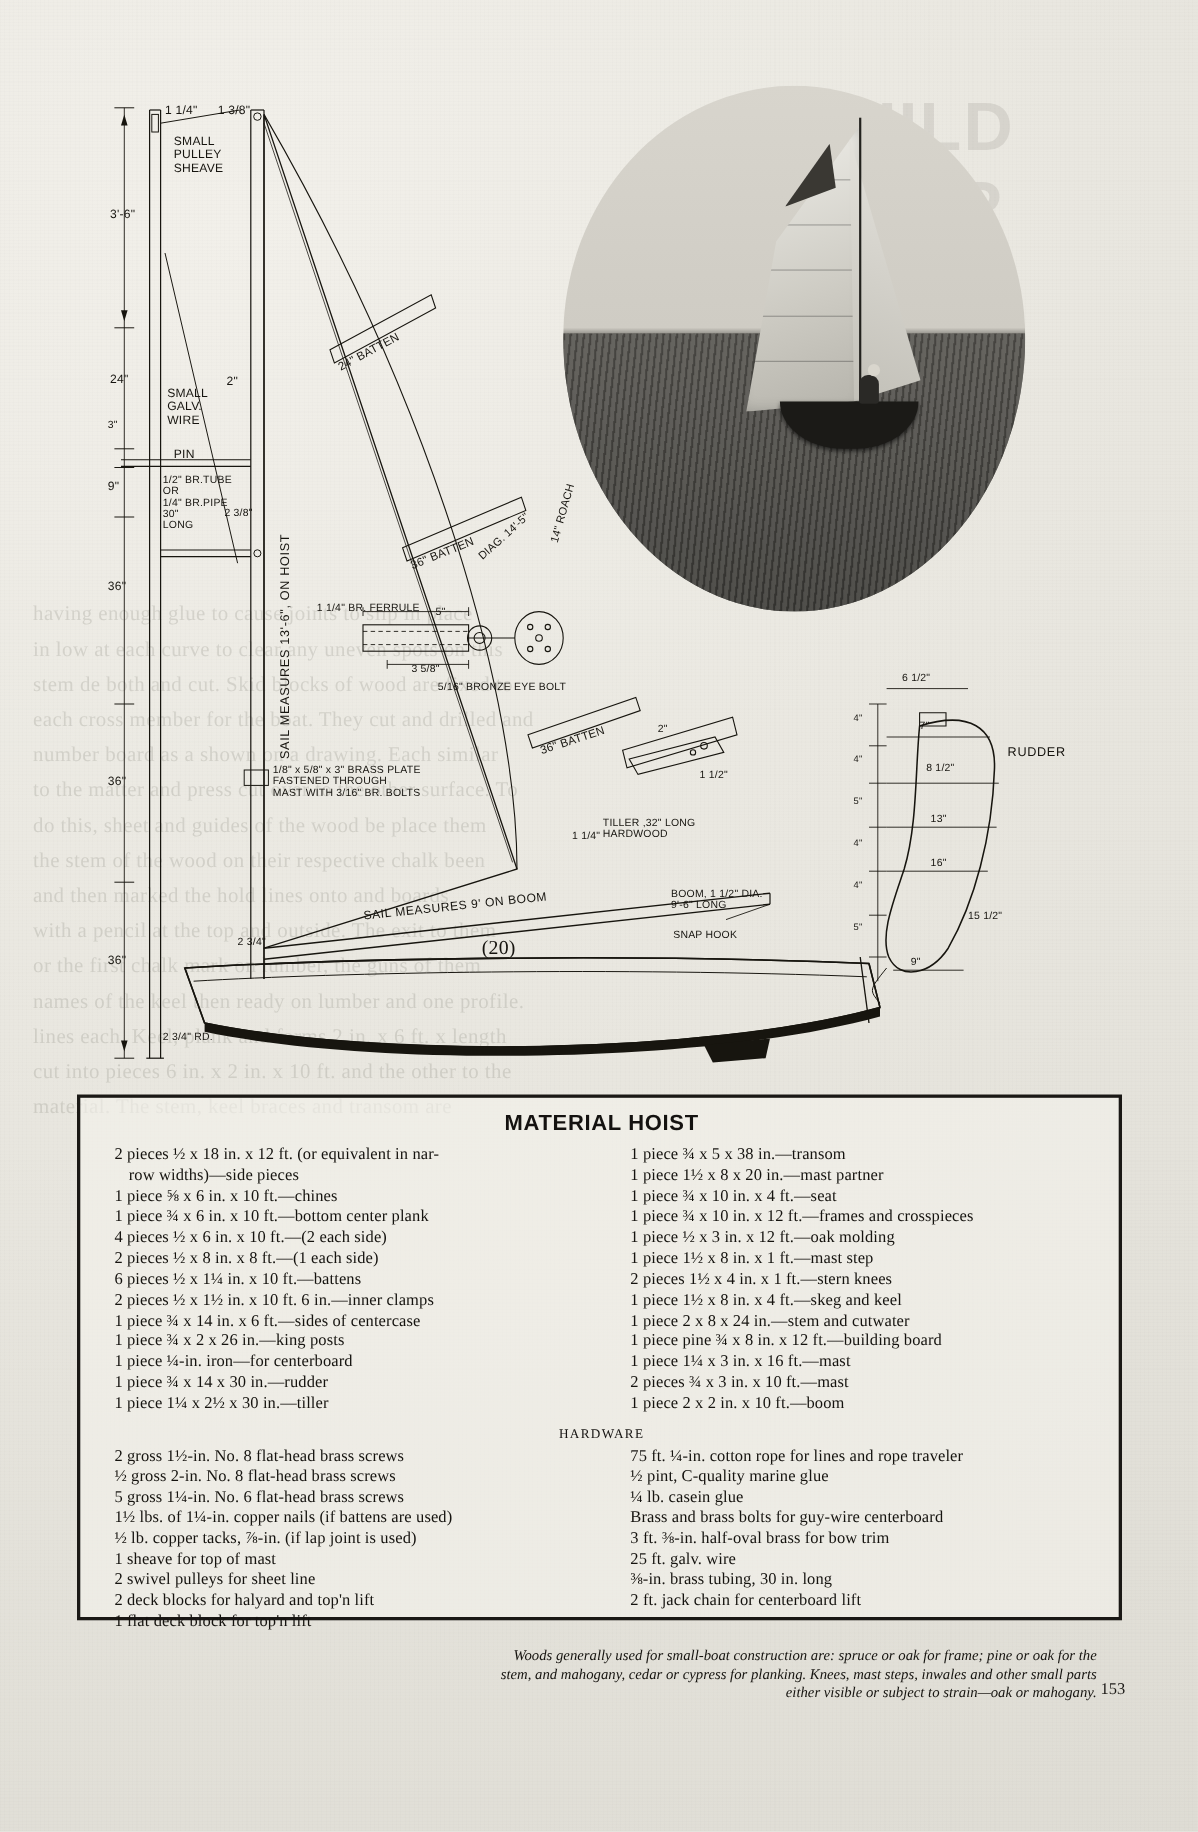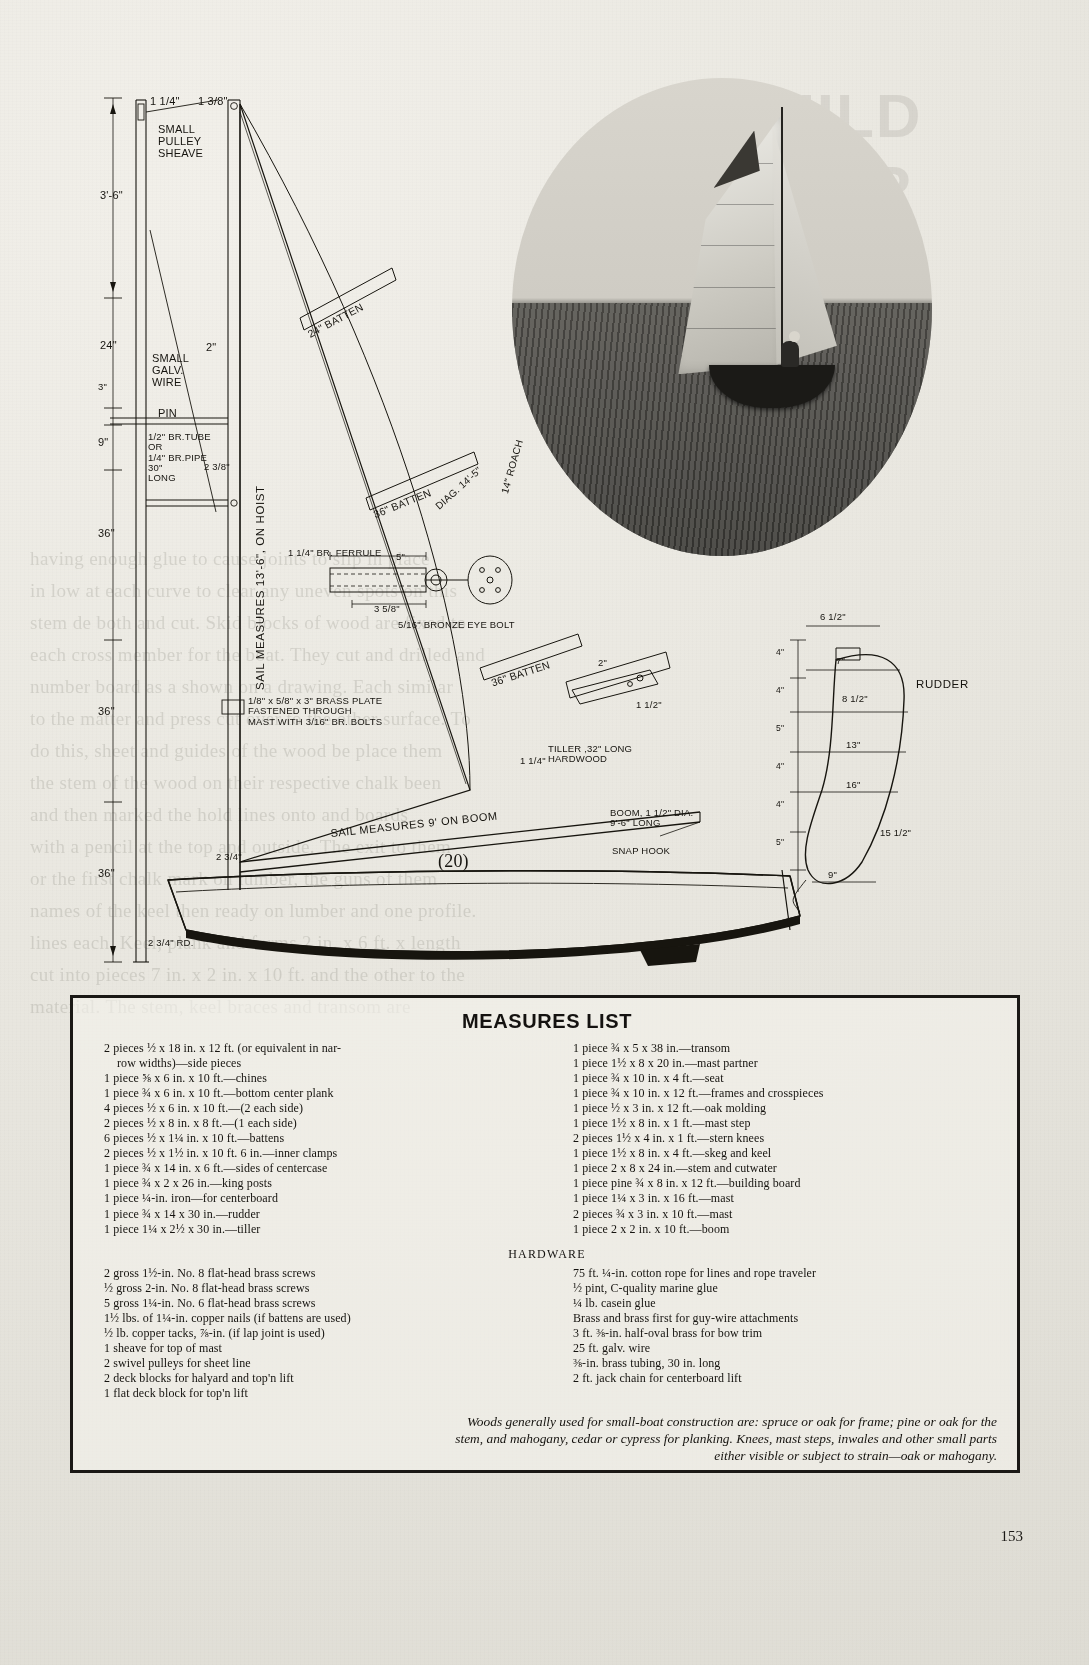--- a/index.html
+++ b/index.html
@@ -107,21 +107,21 @@
     text-align:center;
     font-family:"Liberation Serif", serif;
     font-size:12px;letter-spacing:1.2px;
     margin:10px 0 4px 0;color:#141210;
   }
   .cols{display:flex;gap:26px;}
   .col{flex:1 1 50%;}
   ul.plist{list-style:none;margin:0;padding:0;}
   ul.plist li{
     font-family:"Liberation Serif", serif;
-    font-size:12px;line-height:1.255;
+    font-size:15px;line-height:1.255;
     letter-spacing:.1px;
     text-indent:0;padding-left:13px;
     white-space:normal;
   }
   ul.plist li.cont{padding-left:26px;}
   .note{
     font-family:"Liberation Serif", serif;
     font-style:italic;
     font-size:13.4px;line-height:1.28;
     margin:12px 6px 0 18px;
@@ -149,21 +149,21 @@
   <div class="ghost" style="left:30px;top:644px;">each cross member for the boat. They cut and drilled and</div>
   <div class="ghost" style="left:30px;top:676px;">number board as a shown on a drawing. Each similar</div>
   <div class="ghost" style="left:30px;top:708px;">to the matter and press cut over to the other surface. To</div>
   <div class="ghost" style="left:30px;top:772px;">the stem of the wood on their respective chalk been</div>
   <div class="ghost" style="left:30px;top:740px;">do this, sheet and guides of the wood be place them</div>
   <div class="ghost" style="left:30px;top:804px;">and then marked the hold lines onto and boards</div>
   <div class="ghost" style="left:30px;top:836px;">with a pencil at the top and outside. The exit to them</div>
   <div class="ghost" style="left:30px;top:868px;">or the first chalk mark on lumber, the guns of them</div>
   <div class="ghost" style="left:30px;top:900px;">names of the keel then ready on lumber and one profile.</div>
   <div class="ghost" style="left:30px;top:932px;">lines each. Keel, plank and forms 2 in. x 6 ft. x length</div>
-  <div class="ghost" style="left:30px;top:964px;">cut into pieces 7 in. x 2 in. x 10 ft. and the other to the</div>
+  <div class="ghost" style="left:30px;top:964px;">cut into pieces 6 in. x 2 in. x 10 ft. and the other to the</div>
   <div class="ghost" style="left:30px;top:996px;">material. The stem, keel braces and transom are</div>
 
   <div id="drawing">
 
     <svg width="1089" height="1000" viewBox="0 0 1089 1000">
       <g stroke="#17150f" fill="none" stroke-width="1.1">
 
         <line x1="136" y1="100" x2="136" y2="962"></line>
         <line x1="146" y1="100" x2="146" y2="962"></line>
         <line x1="136" y1="100" x2="146" y2="100"></line>
@@ -388,21 +388,21 @@
       <div class="jib"></div>
       <div class="mast"></div>
       <div class="hull"></div>
       <div class="sailor"></div>
       <div class="sailorhead"></div>
     </div>
   </div>
 
   <div id="matbox">
     <div class="inner">
-      <div class="boxtitle">MEASURES LIST</div>
+      <div class="boxtitle">MATERIAL HOIST</div>
 
       <div class="cols">
         <div class="col">
           <ul class="plist" id="mat-left">
               <li>2 pieces ½ x 18 in. x 12 ft. (or equivalent in nar-</li>
               <li class="cont">row widths)—side pieces</li>
               <li>1 piece ⅝ x 6 in. x 10 ft.—chines</li>
               <li>1 piece ¾ x 6 in. x 10 ft.—bottom center plank</li>
               <li>4 pieces ½ x 6 in. x 10 ft.—(2 each side)</li>
               <li>2 pieces ½ x 8 in. x 8 ft.—(1 each side)</li>
@@ -448,21 +448,21 @@
               <li>2 swivel pulleys for sheet line</li>
               <li>2 deck blocks for halyard and top'n lift</li>
               <li>1 flat deck block for top'n lift</li>
             </ul>
         </div>
         <div class="col">
           <ul class="plist" id="hw-right">
               <li>75 ft. ¼-in. cotton rope for lines and rope traveler</li>
               <li>½ pint, C-quality marine glue</li>
               <li>¼ lb. casein glue</li>
-              <li>Brass and brass first for guy-wire attachments</li>
+              <li>Brass and brass bolts for guy-wire centerboard</li>
               <li>3 ft. ⅜-in. half-oval brass for bow trim</li>
               <li>25 ft. galv. wire</li>
               <li>⅜-in. brass tubing, 30 in. long</li>
               <li>2 ft. jack chain for centerboard lift</li>
             </ul>
         </div>
       </div>
 
       <div class="note">
         <span class="ind"></span><span>Woods generally used for small-boat construction are: spruce or oak for frame; pine or oak for the</span><br>

